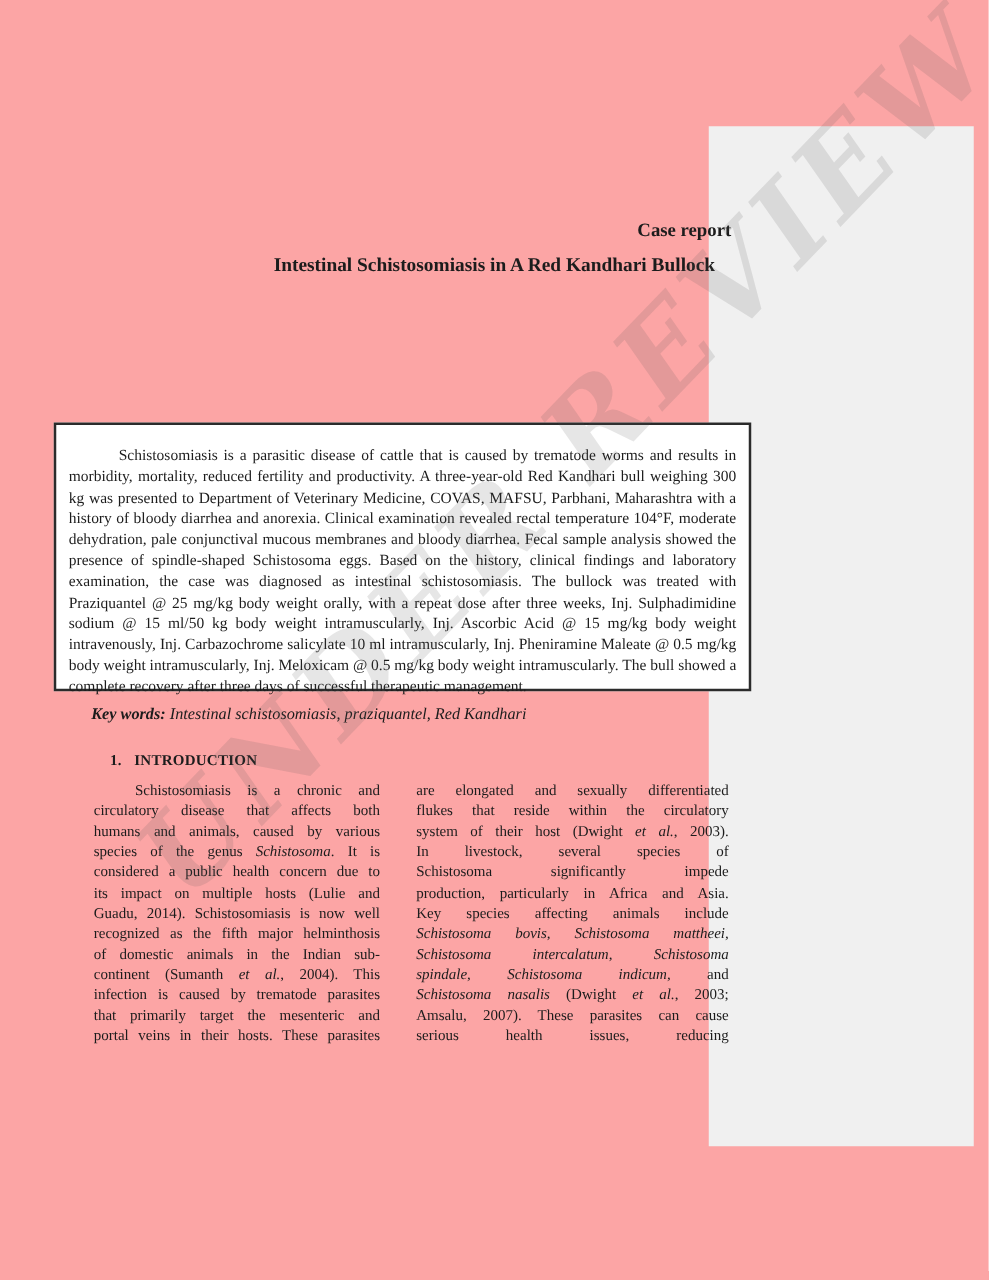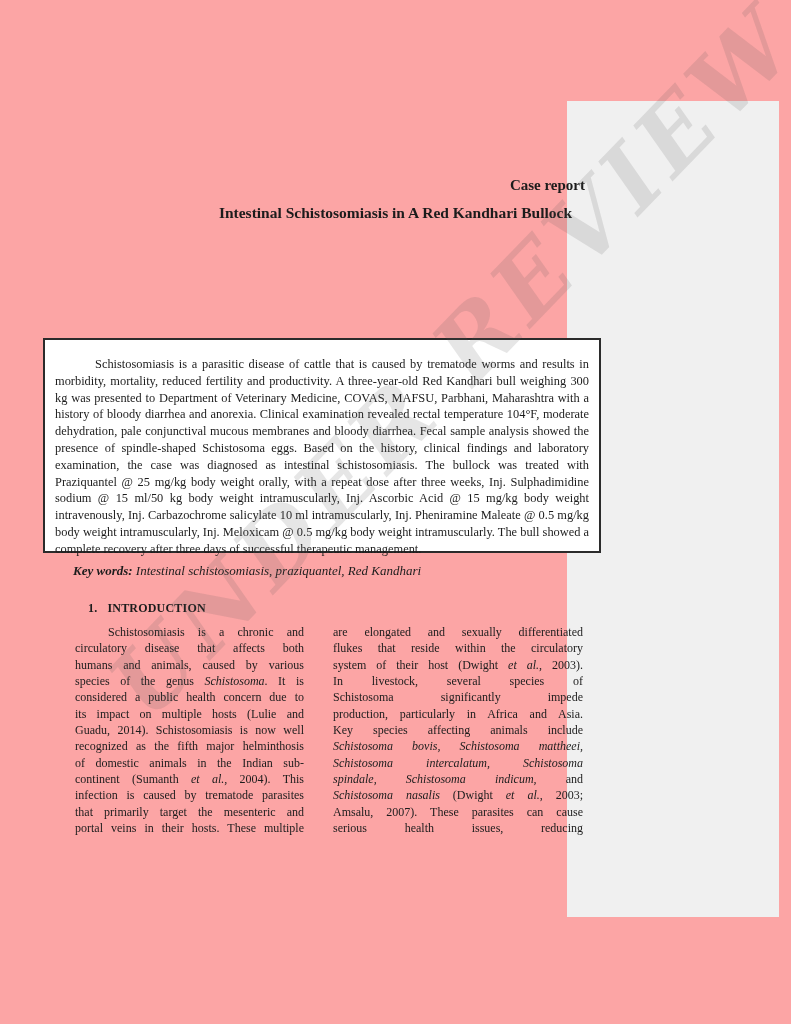--- a/index.html
+++ b/index.html
@@ -106,21 +106,21 @@
         <div class="line">humans and animals, caused by various</div>
         <div class="line">species of the genus <i>Schistosoma</i>. It is</div>
         <div class="line">considered a public health concern due to</div>
         <div class="line">its impact on multiple hosts (Lulie and</div>
         <div class="line">Guadu, 2014). Schistosomiasis is now well</div>
         <div class="line">recognized as the fifth major helminthosis</div>
         <div class="line">of domestic animals in the Indian sub-</div>
         <div class="line">continent (Sumanth <i>et al.</i>, 2004). This</div>
         <div class="line">infection is caused by trematode parasites</div>
         <div class="line">that primarily target the mesenteric and</div>
-        <div class="line">portal veins in their hosts. These multiple</div>
+        <div class="line">portal veins in their hosts. These parasites</div>
       </div>
 
     <div class="col col-right">
         <div class="line">are elongated and sexually differentiated</div>
         <div class="line">flukes that reside within the circulatory</div>
         <div class="line">system of their host (Dwight <i>et al.</i>, 2003).</div>
         <div class="line">In livestock, several species of</div>
         <div class="line">Schistosoma significantly impede</div>
         <div class="line">production, particularly in Africa and Asia.</div>
         <div class="line">Key species affecting animals include</div>

